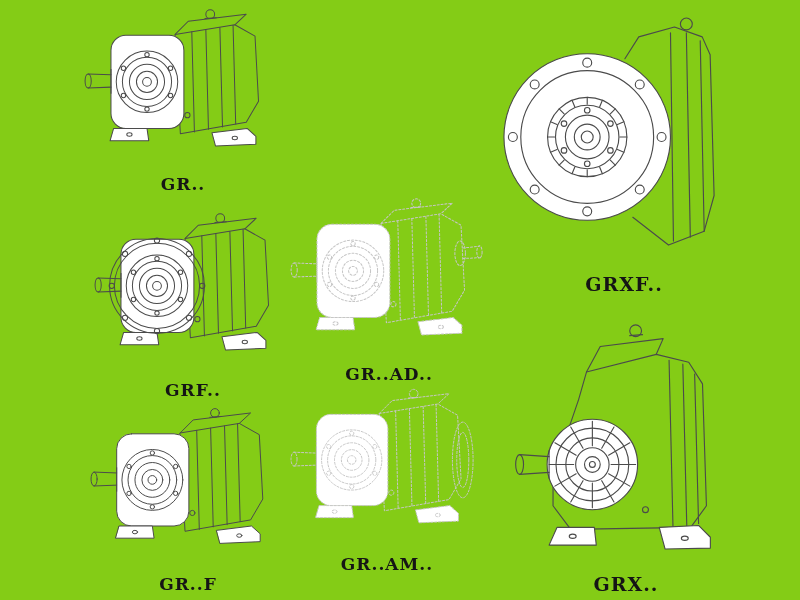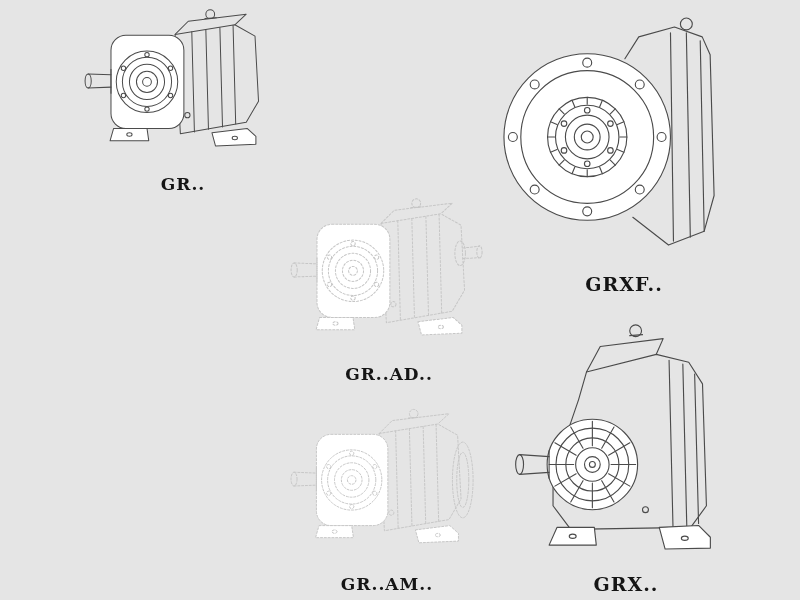--- a/index.html
+++ b/index.html
@@ -1,21 +1,21 @@
 <!DOCTYPE html>
 <html style="--line: #4b4b4b; --ghost: #c6c6c6; --labelc: #151515;"><head>
 <meta charset="utf-8">
 <style>
   html,body{margin:0;padding:0;}
   body{
     width:800px;height:600px;background:#ffffff;
     font-family:"DejaVu Serif", "Liberation Serif", serif;
     overflow:hidden;
   }
-  .canvas{position:relative;width:800px;height:600px;background:#e5e5e5;}
+  .canvas{position:relative;width:800px;height:600px;background:#84cc16;}
   figure.fig{position:absolute;margin:0;display:flex;flex-direction:column;align-items:center;}
   .fig svg.drawing{
     width:100%;flex:1 1 auto;min-height:0;
     stroke:var(--line,#4b4b4b);stroke-width:1.15;fill:none;
     stroke-linejoin:round;stroke-linecap:round;
   }
   .fig svg.drawing.ghost{
     stroke:var(--ghost,#c6c6c6);stroke-dasharray:2.4 2;
   }
   .fig .lbl{
@@ -130,33 +130,55 @@
   </figure>
 
 
   <figure class="fig" style="left:498px;top:2px;width:228px;height:294px">
     <svg class="drawing" viewBox="0 0 230 262">
       <use href="#sym-flange-front"></use>
     </svg>
     <figcaption class="lbl big">GRXF..</figcaption>
   </figure>
 
+  <figure class="fig" style="left:92px;top:206px;width:202px;height:196px">
+    <svg class="drawing" viewBox="0 0 230 190">
+      <use href="#sym-iso-gearbox"></use>
+      <circle cx="74" cy="88" r="54"></circle>
+      <circle cx="74" cy="88" r="48.5"></circle>
+      <circle cx="125.5" cy="88" r="3"></circle>
+      <circle cx="110.4" cy="124.4" r="3"></circle>
+      <circle cx="74" cy="139.5" r="3"></circle>
+      <circle cx="37.6" cy="124.4" r="3"></circle>
+      <circle cx="22.5" cy="88" r="3"></circle>
+      <circle cx="37.6" cy="51.6" r="3"></circle>
+      <circle cx="74" cy="36.5" r="3"></circle>
+      <circle cx="110.4" cy="51.6" r="3"></circle>
+    </svg>
+    <figcaption class="lbl">GRF..</figcaption>
+  </figure>
 
   <figure class="fig" style="left:288px;top:192px;width:202px;height:194px">
     <svg class="drawing ghost" viewBox="0 0 230 190">
       <use href="#sym-iso-gearbox"></use>
       <ellipse cx="196" cy="68" rx="6" ry="14"></ellipse>
       <path d="M199,62 L218,60 M199,74 L218,73"></path>
       <ellipse cx="218" cy="66.5" rx="3" ry="7"></ellipse>
     </svg>
     <figcaption class="lbl">GR..AD..</figcaption>
   </figure>
 
+  <figure class="fig" style="left:88px;top:400px;width:200px;height:196px">
+    <svg class="drawing" viewBox="0 0 230 190">
+      <use href="#sym-iso-gearbox"></use>
+    </svg>
+    <figcaption class="lbl">GR..F</figcaption>
+  </figure>
 
-  <figure class="fig" style="left:288px;top:400px;width:198px;height:196px">
+  <figure class="fig" style="left:288px;top:380px;width:198px;height:196px">
     <svg class="drawing ghost" viewBox="0 0 230 190">
       <use href="#sym-iso-gearbox"></use>
       <ellipse cx="203" cy="88" rx="12" ry="44"></ellipse>
       <ellipse cx="203" cy="88" rx="7" ry="32"></ellipse>
     </svg>
     <figcaption class="lbl">GR..AM..</figcaption>
   </figure>
 
   <figure class="fig" style="left:496px;top:296px;width:236px;height:300px">
     <svg class="drawing" viewBox="0 0 240 262">

